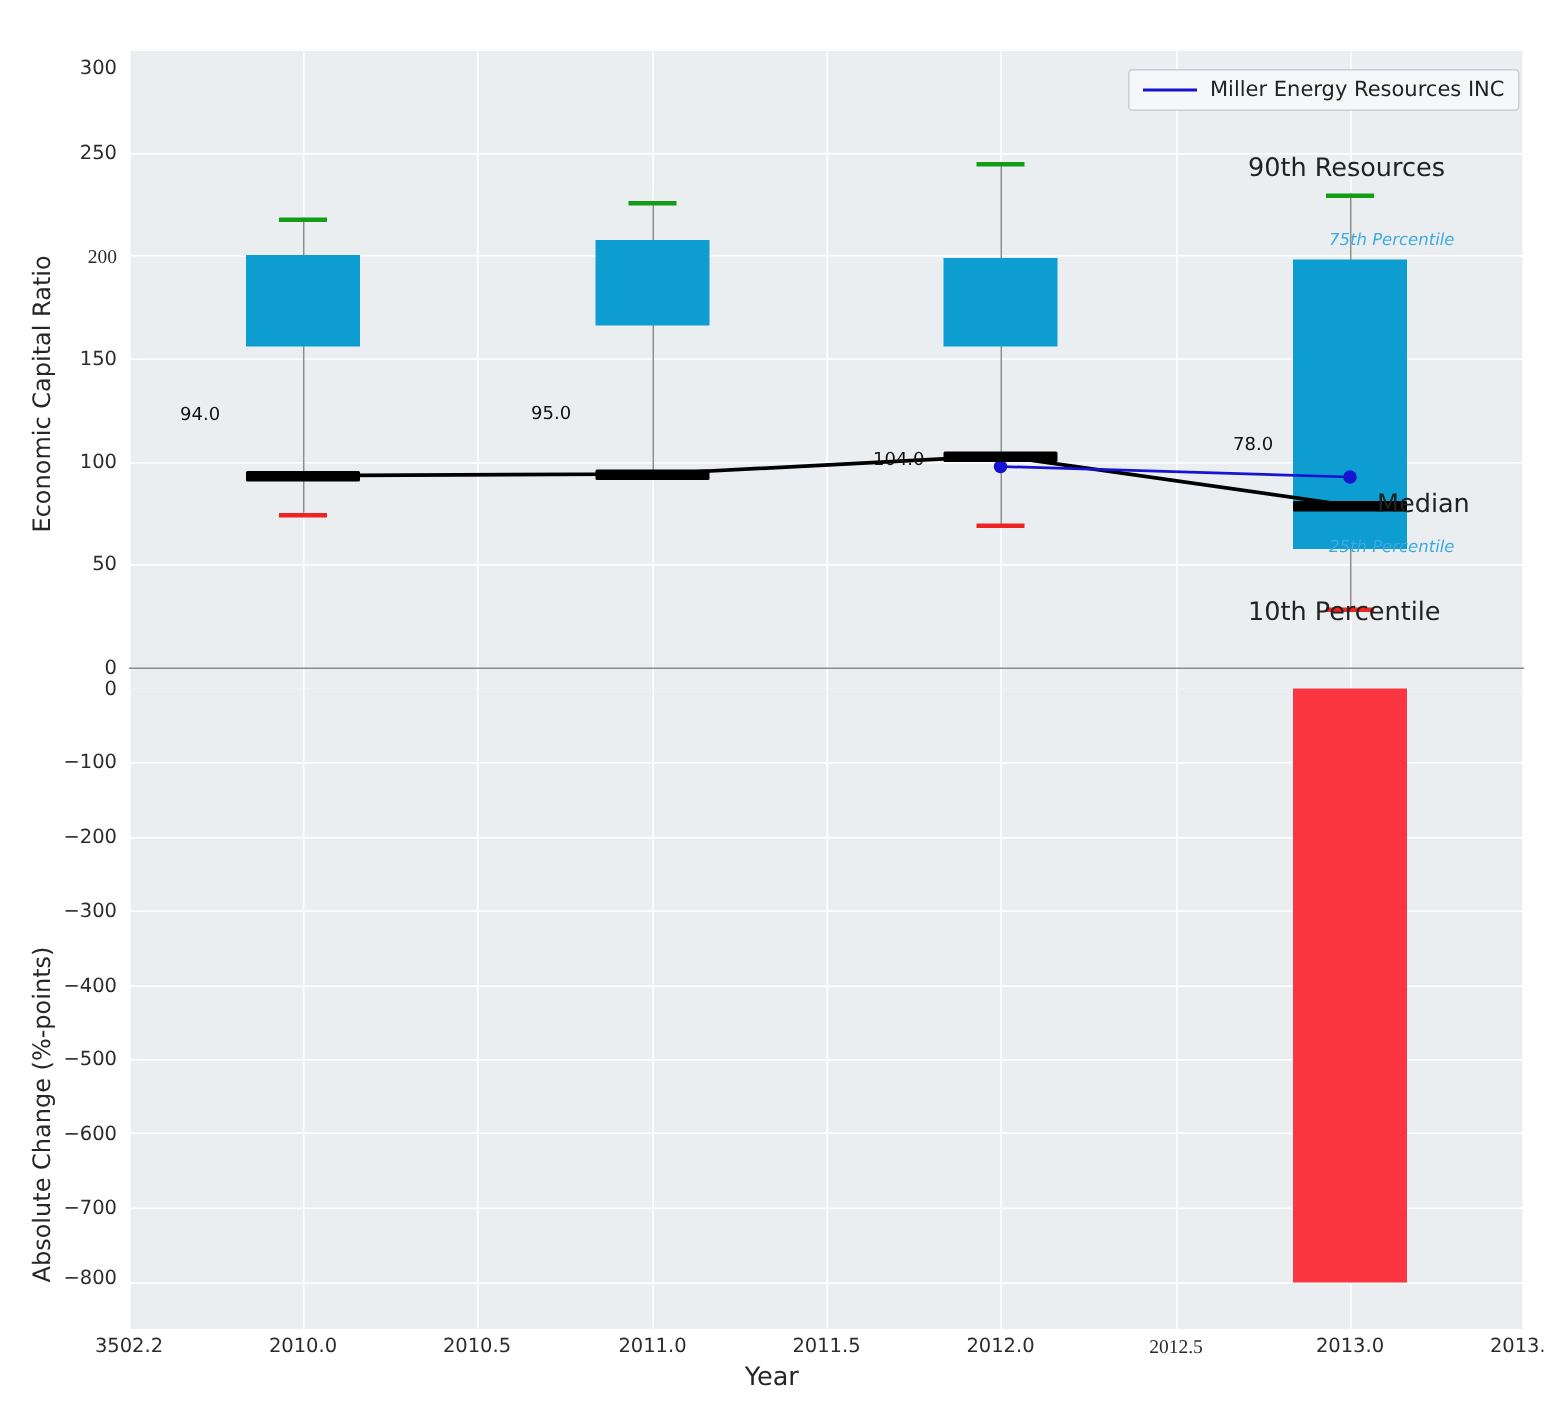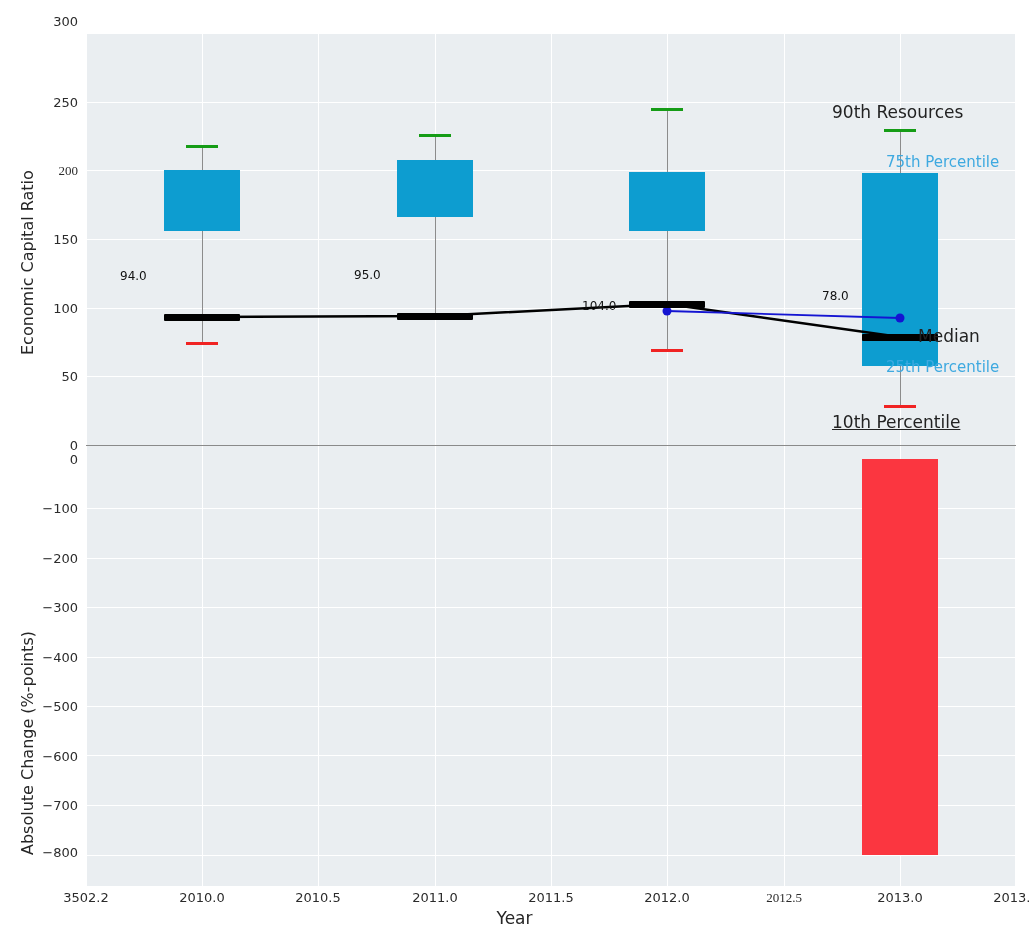--- a/index.html
+++ b/index.html
@@ -52,21 +52,21 @@
   .box{position:absolute;background:#0d9dd0;}
   .whisker-line{position:absolute;width:1px;background:#8c8c8c;}
   .cap{position:absolute;height:3px;}
   .cap.top{background:#159c16;}
   .cap.bot{background:#f02323;}
   .median-bar{position:absolute;height:7px;background:#000000;border-radius:1px;}
   .val-lab{position:absolute;font-size:12px;color:#111;}
 
   
   .annot{position:absolute;font-size:17px;color:#222;}
-  .annot-small{position:absolute;font-size:15px;color:#3ea9e0;}
+  .annot-small{position:absolute;font-size:11px;color:#3ea9e0;font-style:italic;}
 
   
   .legend{
     position:absolute;right:16px;top:46px;
     background:#f5f7f8;border:1px solid #c9cfd4;border-radius:3px;
     padding:5px 9px;display:flex;align-items:center;gap:9px;
   }
   .legend-swatch{display:inline-block;width:36px;height:0;border-top:2px solid #1414d2;}
   .legend-text{font-size:14px;color:#222;}
 
@@ -138,25 +138,29 @@
 
     <div class="val-lab" style="left:34px;top:236px;">94.0</div>
     <div class="val-lab" style="left:268px;top:235px;">95.0</div>
     <div class="val-lab" style="left:496px;top:222px;margin-top:44px;">104.0</div>
     <div class="val-lab" style="left:736px;top:256px;">78.0</div>
 
     <div class="annot" style="left:746px;top:69px;">90th Resources</div>
     <div class="annot-small" style="left:800px;top:120px;">75th Percentile</div>
     <div class="annot" style="left:832px;top:293px;">Median</div>
     <div class="annot-small" style="left:800px;top:325px;">25th Percentile</div>
-    <div class="annot" style="left:746px;top:379px;text-decoration:underline;">10th Percentile</div>
+    <div class="annot" style="left:746px;top:365px;">10th Percentile</div>
 
     <div class="zero-line" style="top:412px;"></div>
   </div>
 
+  <div class="legend">
+    <span class="legend-swatch"></span>
+    <span class="legend-text">Miller Energy Resources INC</span>
+  </div>
 
   <div class="panel" id="panel-bot">
 
     <div class="gridline-h" style="top:49px;"></div>
     <div class="gridline-h" style="top:99px;"></div>
     <div class="gridline-h" style="top:148px;"></div>
     <div class="gridline-h" style="top:198px;"></div>
     <div class="gridline-h" style="top:247px;"></div>
     <div class="gridline-h" style="top:296px;"></div>
     <div class="gridline-h" style="top:346px;"></div>
@@ -168,21 +172,21 @@
     <div class="gridline-v" style="left:349px;"></div>
     <div class="gridline-v" style="left:465px;"></div>
     <div class="gridline-v" style="left:581px;"></div>
     <div class="gridline-v" style="left:698px;"></div>
     <div class="gridline-v" style="left:814px;"></div>
     <div class="gridline-v" style="left:929px;"></div>
 
     <div class="neg-bar" style="left:776px;top:0px;width:76px;height:396px;"></div>
   </div>
 
-  <div class="ytick-lab" style="left:8px;top:14px;">300</div>
+  <div class="ytick-lab" style="left:8px;top:38px;">300</div>
   <div class="ytick-lab" style="left:8px;top:95px;">250</div>
   <div class="ytick-lab" style="left:8px;top:163px;font-family:Liberation Serif, serif;">200</div>
   <div class="ytick-lab" style="left:8px;top:232px;">150</div>
   <div class="ytick-lab" style="left:8px;top:301px;">100</div>
   <div class="ytick-lab" style="left:8px;top:369px;">50</div>
   <div class="ytick-lab" style="left:8px;top:438px;">0</div>
 
   <div class="ytick-lab" style="left:8px;top:452px;">0</div>
   <div class="ytick-lab" style="left:8px;top:501px;">−100</div>
   <div class="ytick-lab" style="left:8px;top:551px;">−200</div>

